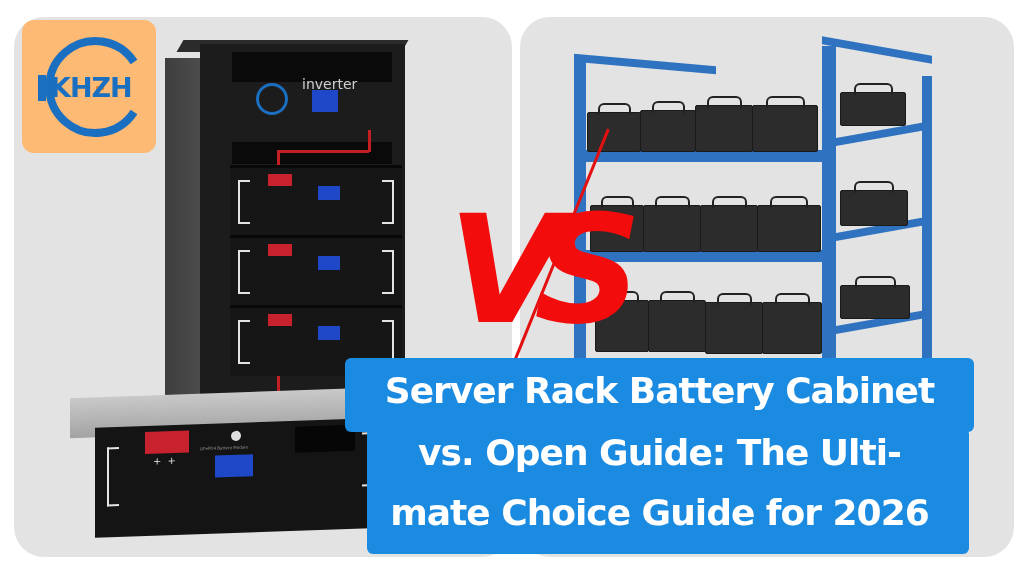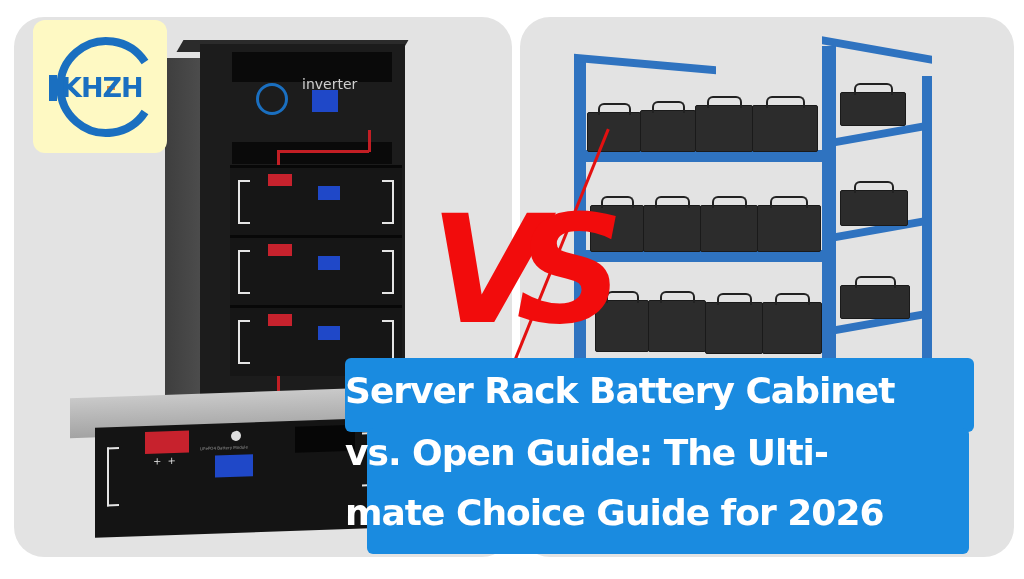--- a/index.html
+++ b/index.html
@@ -2,54 +2,54 @@
 <html><head>
 <meta charset="utf-8">
 <style>
   html,body{margin:0;padding:0;}
   body{width:1024px;height:579px;background:#ffffff;position:relative;overflow:hidden;font-family:"DejaVu Sans","Liberation Sans",sans-serif;}
   .panel{position:absolute;background:#e3e3e3;border-radius:30px;overflow:hidden;}
   #panel-left{left:14px;top:17px;width:498px;height:540px;}
   #panel-right{left:520px;top:17px;width:494px;height:540px;}
 
   
-  .logo{position:absolute;left:33px;top:20px;width:134px;height:133px;background:#fef9c3;border-radius:12px;}
+  .logo{position:absolute;left:22px;top:20px;width:134px;height:133px;background:#fdba74;border-radius:12px;}
   .logo svg{position:absolute;left:0;top:0;}
 
   
   .cab-side{position:absolute;left:165px;top:58px;width:38px;height:345px;background:linear-gradient(90deg,#3e3e3e,#4d4d4d);}
   .cab-front{position:absolute;left:200px;top:44px;width:205px;height:360px;background:#1c1c1c;}
   .cab-top{position:absolute;left:180px;top:40px;width:225px;height:12px;background:#2b2b2b;transform:skewX(-30deg);}
   .vent{position:absolute;left:232px;width:160px;height:30px;background:#0a0a0a;}
   .inv-label{position:absolute;left:302px;top:76px;color:#cfcfcf;font-size:14px;}
   .screen{position:absolute;background:#1f48c8;}
   .module{position:absolute;left:230px;width:172px;height:68px;background:#161616;border-top:3px solid #080808;}
   .handle{position:absolute;width:10px;height:40px;border:2px solid #e4e4e4;}
   .red-term{position:absolute;width:24px;height:12px;background:#c7222d;}
   .cable{position:absolute;background:#c21e24;}
 
   
   .bm-top{position:absolute;left:70px;top:393px;width:300px;height:40px;background:linear-gradient(#c9c9c9,#a3a3a3);transform:skewY(-2deg);}
   .bm-front{position:absolute;left:95px;top:423px;width:275px;height:110px;background:#141414;transform:skewY(-2deg);}
 
   
-  .vs{position:absolute;left:430px;top:195px;font-family:"DejaVu Sans",sans-serif;font-weight:bold;font-style:italic;color:#f20c0c;font-size:150px;line-height:1;letter-spacing:-30px;}
+  .vs{position:absolute;left:448px;top:195px;font-family:"DejaVu Sans",sans-serif;font-weight:bold;font-style:italic;color:#f20c0c;font-size:150px;line-height:1;letter-spacing:-30px;}
   .slash{position:absolute;left:560px;top:120px;width:3px;height:250px;background:#e31010;transform:rotate(22deg);}
 
   
   .post{position:absolute;background:#2f73c0;}
   .shelf{position:absolute;background:#2f73c0;}
   .batt{position:absolute;background:#2c2c2c;border:1px solid #1a1a1a;border-radius:2px;}
   .batt:before{content:"";position:absolute;left:20%;top:-10px;width:55%;height:10px;border:2px solid #222;border-bottom:none;border-radius:6px 6px 0 0;}
 
   
   .banner{position:absolute;left:345px;top:358px;width:629px;height:196px;}
   .banner .bg1{position:absolute;left:0;top:0;width:629px;height:74px;background:#1a8be0;border-radius:6px;}
   .banner .bg2{position:absolute;left:22px;top:70px;width:602px;height:126px;background:#1a8be0;border-radius:6px;}
-  .title-line{position:absolute;left:0;width:629px;color:#fff;font-family:"DejaVu Sans",sans-serif;font-weight:bold;font-size:36px;letter-spacing:-1px;white-space:nowrap;}
+  .title-line{position:absolute;left:0;width:629px;text-align:center;color:#fff;font-family:"DejaVu Sans",sans-serif;font-weight:bold;font-size:36px;letter-spacing:-1px;white-space:nowrap;}
 </style>
 </head>
 <body>
 
 <div class="panel" id="panel-left"></div>
 
 <div class="panel" id="panel-right"></div>
 
 <div>
   <div class="cab-top"></div>

